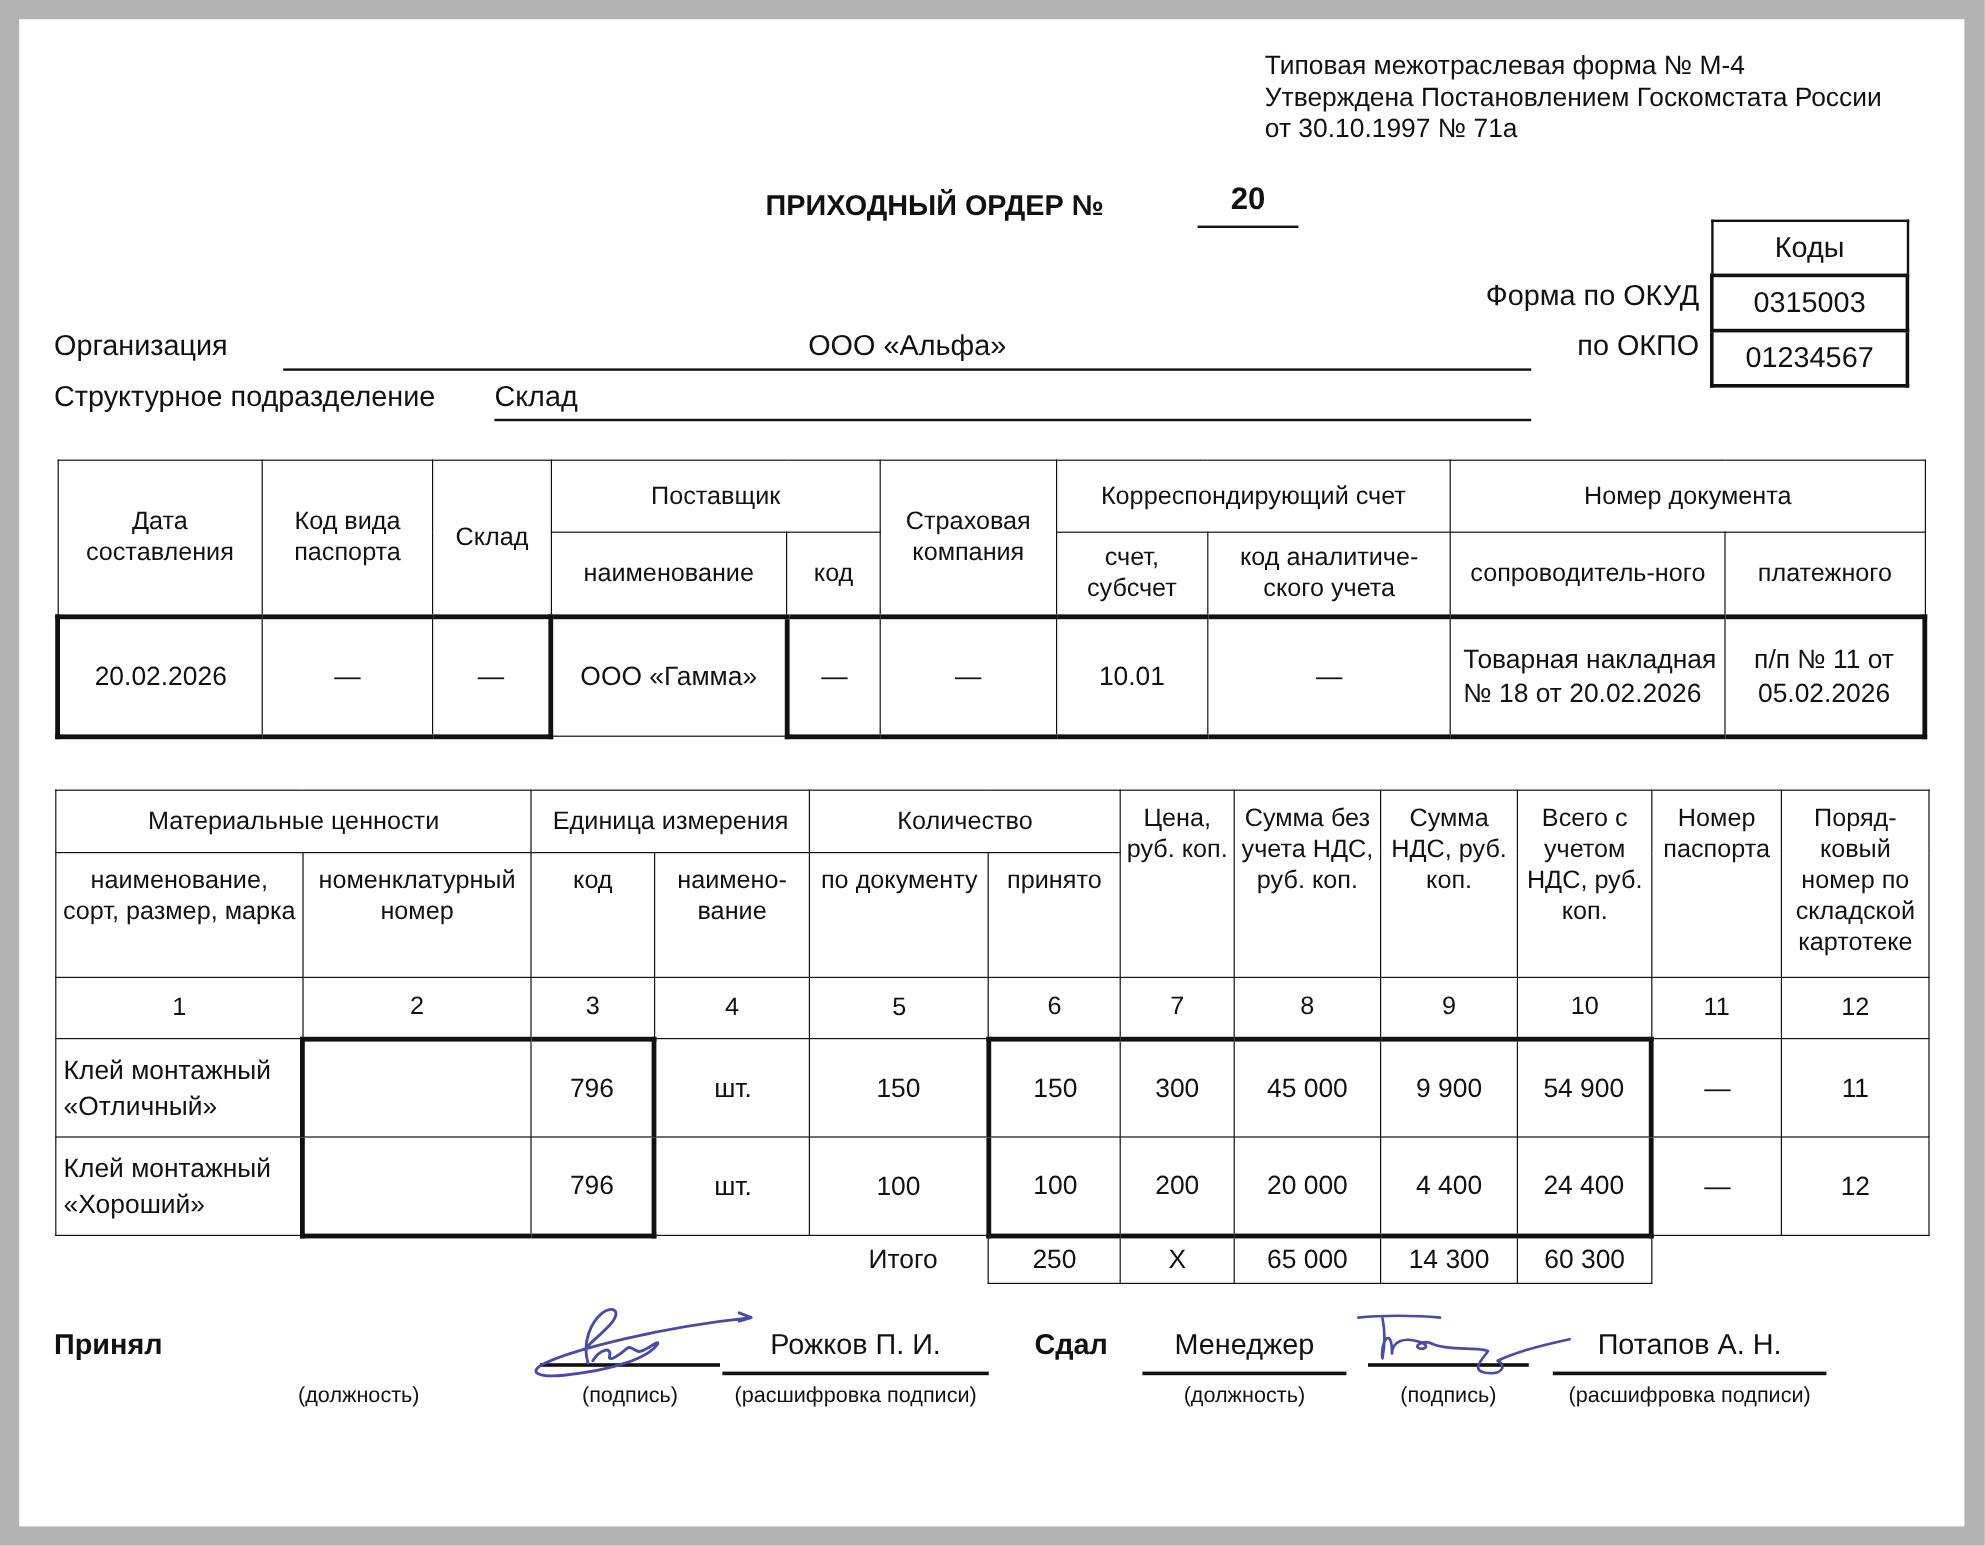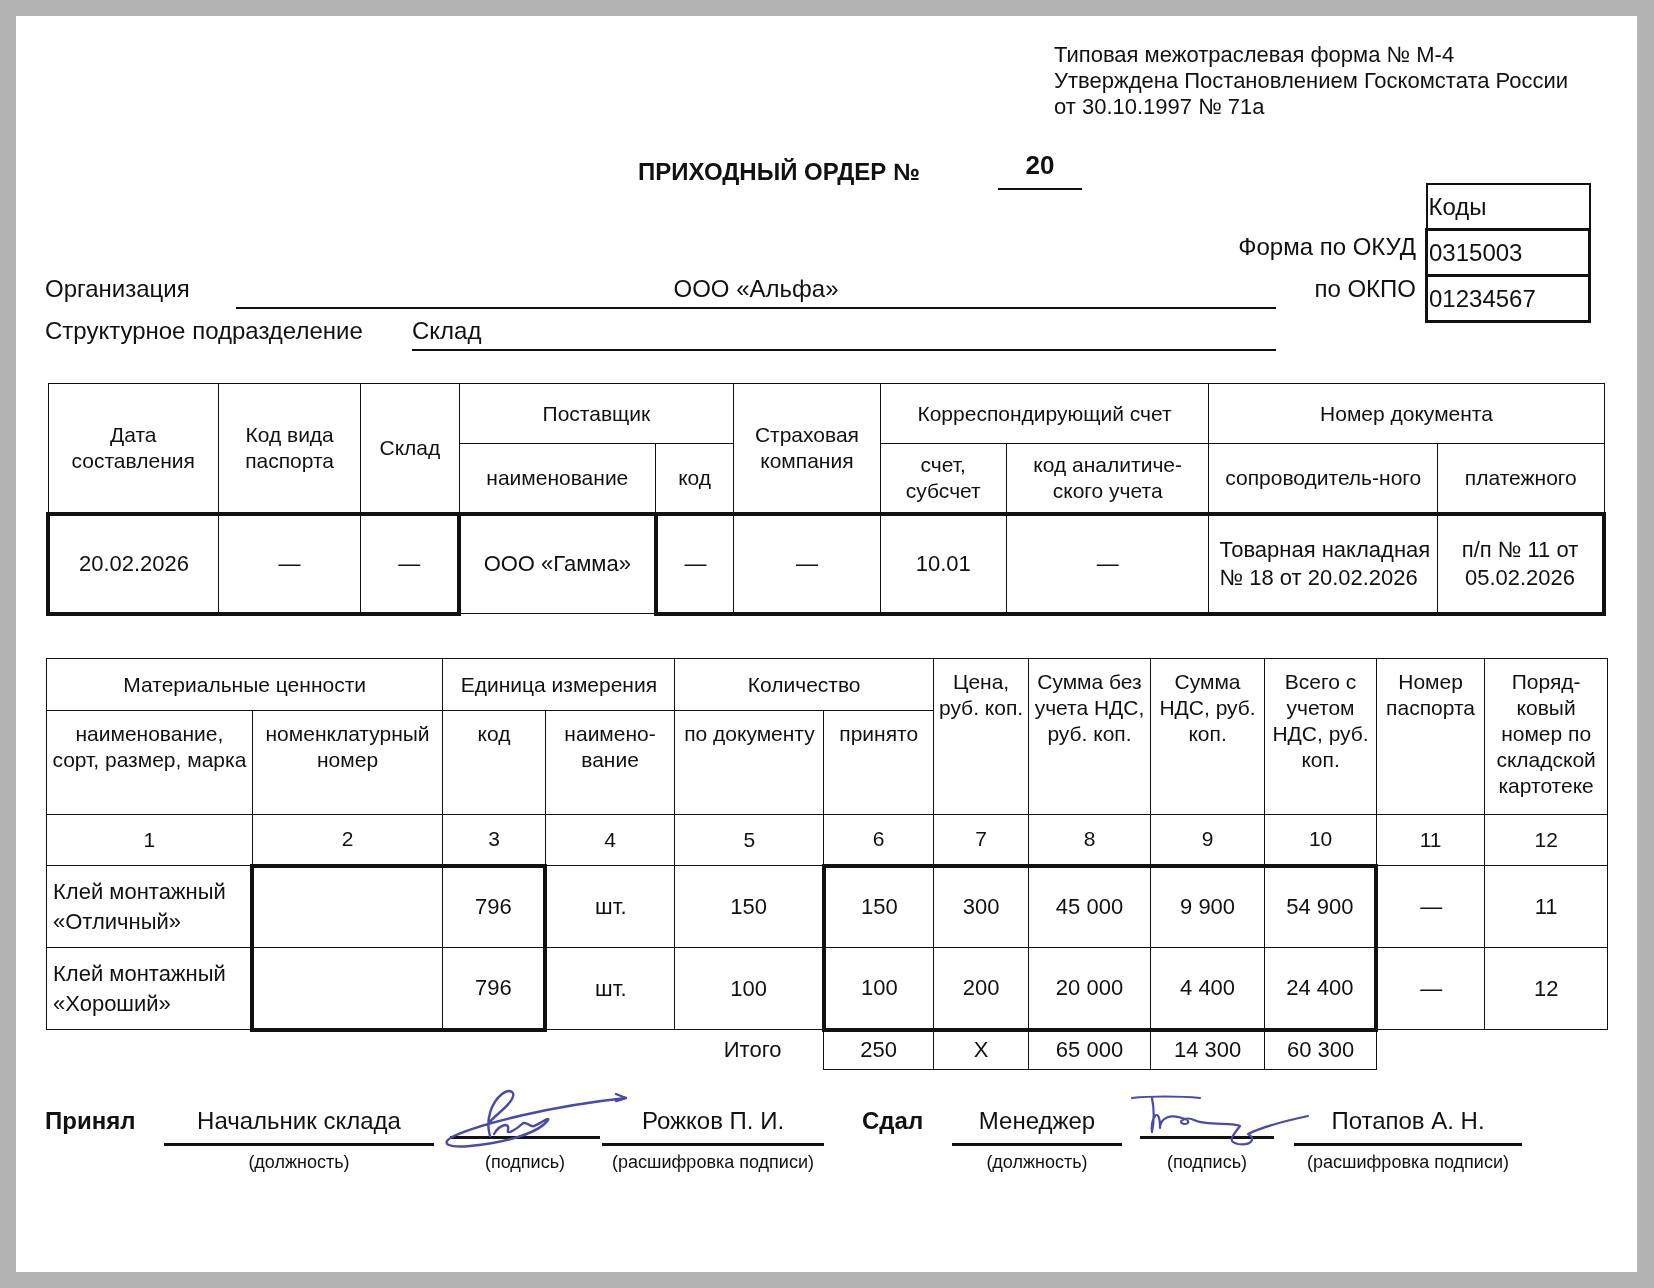--- a/index.html
+++ b/index.html
@@ -10,21 +10,21 @@
   .page {
     position:absolute; left:16px; top:16px; width:1621px; height:1256px; background:#fff;
   }
   .abs { position:absolute; }
   .hdr-note { left:1054px; top:28px; font-size:22px; line-height:26px; }
   .title { left:622px; top:142px; font-size:24px; font-weight:bold; }
   .order-no { left:982px; top:138px; width:84px; text-align:center; font-size:26px; font-weight:bold; }
   .order-line { left:982px; top:174px; width:84px; border-bottom:2px solid #111; }
 
   .codes { position:absolute; left:1425px; top:176px; border-collapse:collapse; font-size:24px; }
-  .codes td { width:158px; height:41px; border:2px solid #111; }
+  .codes td { width:158px; height:41px; text-align:center; border:2px solid #111; }
   .codes td.th { border:2px solid #111; }
   .codes td.thick { border:3px solid #111; }
   .code-label { font-size:24px; text-align:right; width:300px; }
 
   .field-label { font-size:24px; }
   .field-val { font-size:24px; }
   .uline { border-bottom:2px solid #111; }
 
   table.grid { position:absolute; border-collapse:collapse; table-layout:fixed; }
   table.grid td { border:1.5px solid #111; text-align:center; vertical-align:middle; padding:0 4px; }
@@ -211,21 +211,20 @@
       <td class="data">X</td>
       <td class="data">65 000</td>
       <td class="data">14 300</td>
       <td class="data">60 300</td>
       <td class="nb" colspan="2"></td>
     </tr>
   </tbody>
     </table>
 
   <div class="abs sig-label" style="left:29px; top:1091px;">Принял</div>
-  <div class="abs sig-val sig-line" style="left:148px; top:1091px; width:270px; padding-bottom:8px;">Начальник склада</div>
   <div class="abs sig-line" style="left:434px; top:1091px; width:150px; height:29px;"></div>
   <div class="abs sig-val sig-line" style="left:586px; top:1091px; width:222px; padding-bottom:8px;">Рожков П. И.</div>
   <div class="abs sig-cap" style="left:148px; top:1136px; width:270px;">(должность)</div>
   <div class="abs sig-cap" style="left:434px; top:1136px; width:150px;">(подпись)</div>
   <div class="abs sig-cap" style="left:586px; top:1136px; width:222px;">(расшифровка подписи)</div>
   <svg class="abs" style="left:414px; top:1068px;" width="200" height="70" viewBox="0 0 200 70">
     <path d="M60 52 C 55 35, 62 18, 72 10 C 80 4, 88 8, 80 18 C 74 26, 62 34, 58 40 M64 50 C 70 40, 80 38, 78 46 C 76 52, 88 44, 92 40 C 96 36, 100 44, 104 42 C 110 40, 120 32, 118 36 C 110 48, 80 58, 40 62 C 20 64, 8 60, 24 52 C 50 40, 120 22, 196 14 M186 10 L196 14 L186 17" fill="none" stroke="#4a4aa8" stroke-width="2.4" stroke-linecap="round" stroke-linejoin="round"></path>
   </svg>
 
   <div class="abs sig-label" style="left:846px; top:1091px;">Сдал</div>

